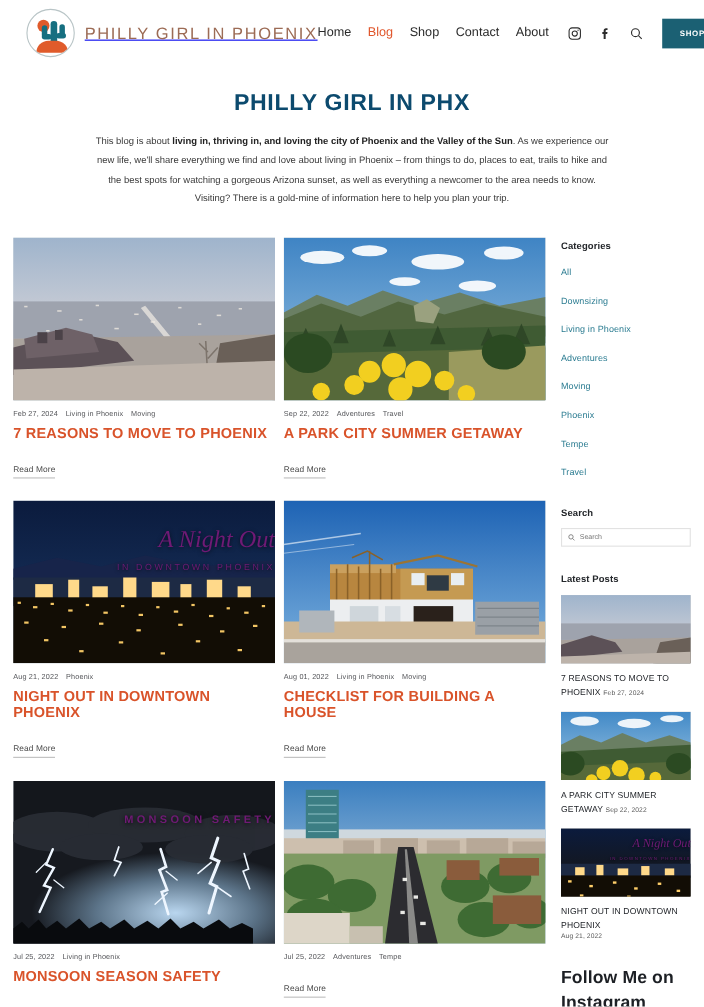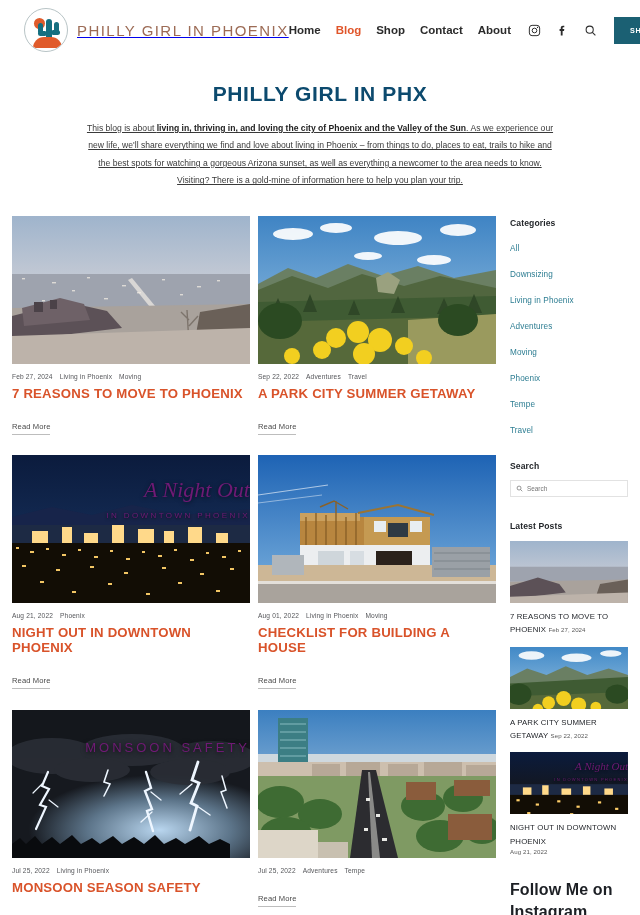--- a/index.html
+++ b/index.html
@@ -56,21 +56,21 @@
   }
   .brand-name {
     font-size: 15px; letter-spacing: 1.45px; color: #9c6b55;
     font-weight: 400; white-space: nowrap;
   }
 
   .nav { margin-left: auto; display: flex; align-items: center; }
   .nav-links { display: flex; align-items: center; gap: 15px; }
   .nav-link {
     font-size: 11.5px; color: #2b2b2b; text-decoration: none;
-    font-weight: 700; white-space: nowrap;
+    font-weight: 400; white-space: nowrap;
     font-family: "Liberation Sans Narrow", "Liberation Sans", sans-serif;
   }
   .nav-link.active { color: #e0552a; }
   .nav-icons { display: flex; align-items: center; gap: 15px; margin-left: 17px; }
   .nav-ico { width: 13px; height: 13px; color: #2b2b2b; display: block; }
   .shop-btn {
     margin-left: 17px;
     background: #1b6073; color: #ffffff;
     font-size: 7.2px; letter-spacing: 0.6px; font-weight: 700;
     padding: 9px 16px; border: none; cursor: pointer;
@@ -79,21 +79,21 @@
 
   
   .hero { padding: 22px 0 0; text-align: center; }
   .hero-title {
     font-size: 21px; color: #0c4a6e; letter-spacing: 0.6px;
     font-weight: 700; font-family: "Liberation Sans Narrow", "Liberation Sans", sans-serif;
     text-transform: uppercase;
   }
   .hero-text {
     margin: 14px auto 0; width: 470px;
-    font-size: 8.6px; line-height: 2.03; color: #3a3a3a; text-align: center; text-decoration: underline;
+    font-size: 8.6px; line-height: 2.03; color: #3a3a3a; text-align: center;
   }
   .hero-text b { font-weight: 700; color: #222; }
 
   
   .layout { display: flex; padding: 26px 8px 0 12px; gap: 14px; }
   .posts { width: 484px; display: flex; flex-wrap: wrap; gap: 0 8px; }
 
   .card { width: 238px; margin-bottom: 18px; }
   .card-img {
     width: 238px; height: 148px; position: relative; overflow: hidden;
@@ -456,21 +456,21 @@
             <path d="M30 74 l-9 9 M37 90 l9 7" stroke-width="1.2"></path>
             <path d="M96 60 l-4 12 l6 2 l-6 12" stroke-width="1.6"></path>
             <path d="M134 62 l5 16 l-6 3 l7 18 l-5 2 l6 20" stroke-width="2.4"></path>
             <path d="M139 82 l10 8 M140 102 l-11 10" stroke-width="1.3"></path>
             <path d="M186 52 l-6 18 l7 3 l-8 20 l6 3 l-7 24" stroke-width="2.8"></path>
             <path d="M180 74 l-12 10 M185 96 l13 9" stroke-width="1.4"></path>
             <path d="M210 66 l4 14 l-5 2 l6 16" stroke-width="1.5"></path>
           </g>
           <path d="M0 134 l8 -6 l6 6 l9 -8 l7 8 l10 -7 l8 7 l12 -9 l9 9 l11 -6 l8 6 l13 -8 l9 8 l12 -7 l10 7 l11 -9 l9 9 l12 -6 l9 6 l14 -8 l10 8 l11 -5 l10 5 v14 H0 Z" fill="#090b0e"></path>
         </svg>
-        <div class="ov-label" style="top:30px;font-size:13px;letter-spacing:3px;font-weight:400;text-shadow:0 1px 5px rgba(0,0,0,.8);">MONSOON SAFETY</div>
+        <div class="ov-label" style="top:30px;font-size:10px;letter-spacing:3px;font-weight:700;text-shadow:0 1px 5px rgba(0,0,0,.8);">MONSOON SAFETY</div>
       </div>
       <div class="card-meta">
         <span>Jul 25, 2022</span>
         <span>Living in Phoenix</span>
       </div>
       <h2 class="card-title">MONSOON SEASON SAFETY</h2>
       <a class="read-more" href="#">Read More</a>
     </article>
 
     <article class="card">

